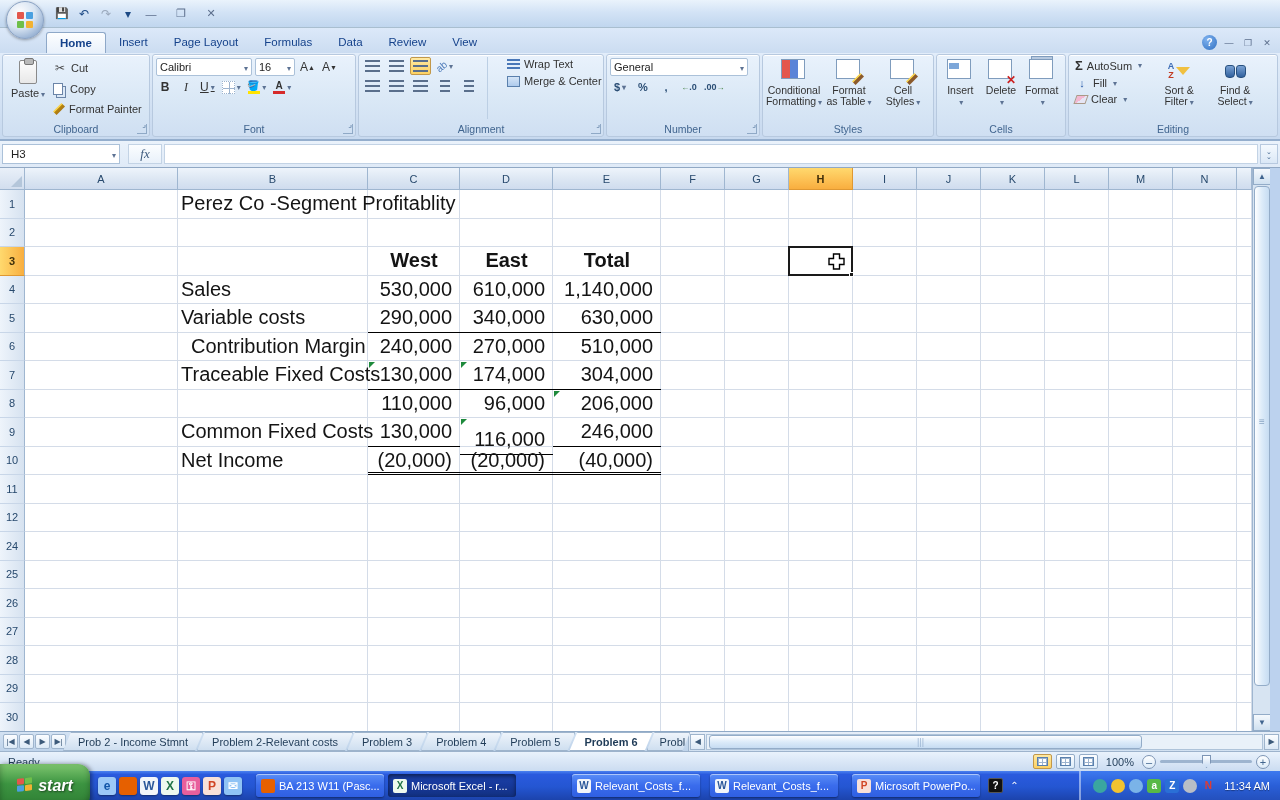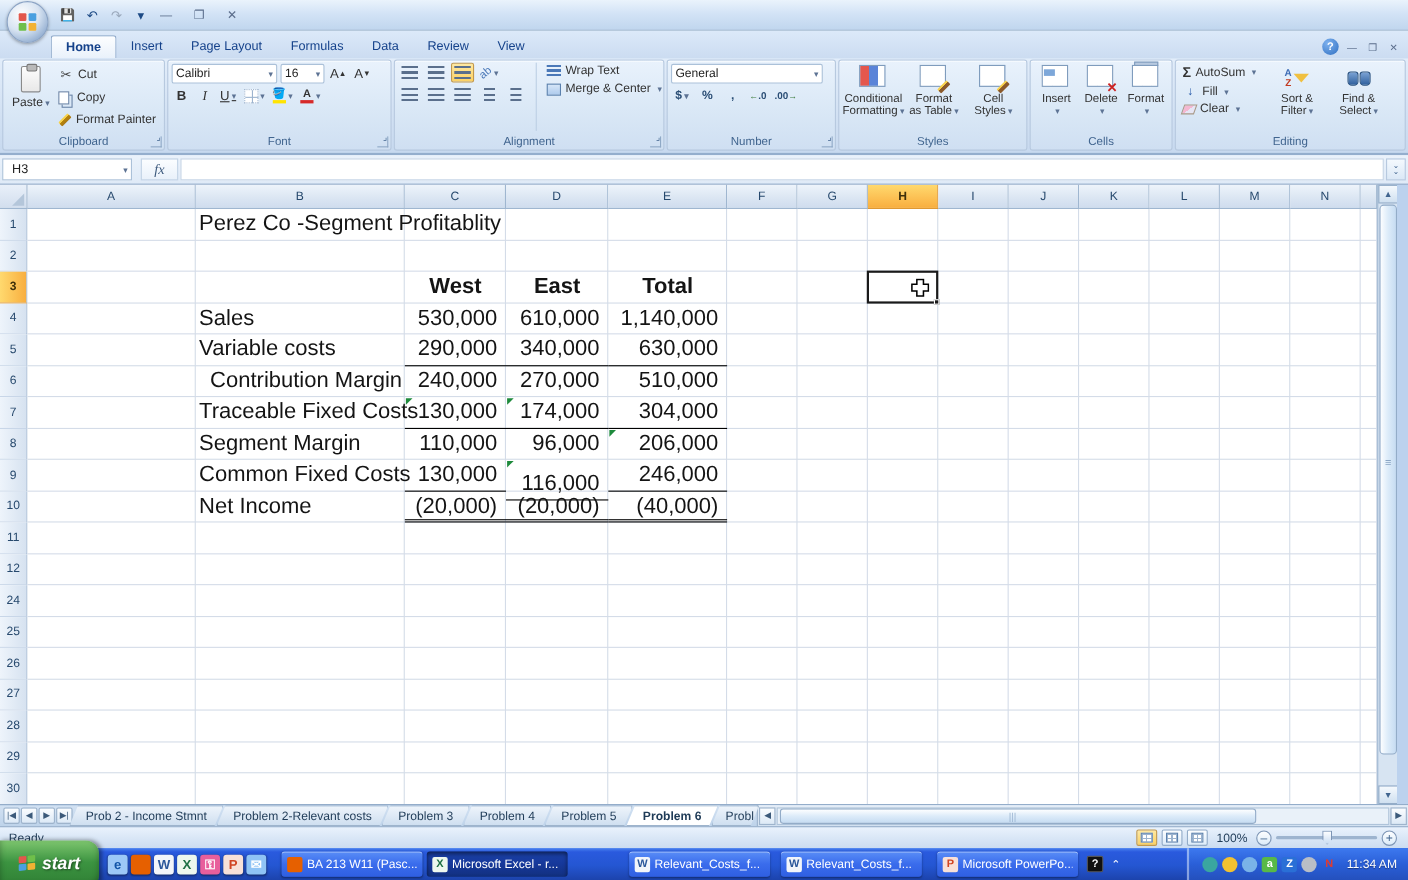--- a/index.html
+++ b/index.html
@@ -87,21 +87,21 @@
     linear-gradient(#9db4cf,#9db4cf) 0 6px/13px 1px no-repeat,
     linear-gradient(#9db4cf,#9db4cf) 6px 0/1px 13px no-repeat,
     #fff; border:1px dotted #9db4cf; }
 
   
   .lines { width:15px; height:12px;
     background:repeating-linear-gradient(#5a6f8c 0 2px, transparent 2px 5px); }
   .abtn { width:21px; height:18px; border-radius:2px; display:flex; align-items:center; justify-content:center; }
   .abtn.sel { background:linear-gradient(#ffe9a2,#fcd163); border:1px solid #c2984a; }
   .al-left { display:flex; flex-direction:column; gap:2px; }
-  .al-right { display:flex; flex-direction:column; gap:3px; margin-left:8px; border-left:1px solid #bccfe4; padding-left:6px; }
+  .al-right { display:flex; flex-direction:column; gap:3px; margin-left:8px; border-left:1px solid #bccfe4; padding-left:16px; }
   .wrap-ic { width:13px; height:11px;
     background:repeating-linear-gradient(#4a78b8 0 2px, transparent 2px 4px); }
   .merge-ic { width:13px; height:11px; border:1px solid #5a80ad; background:linear-gradient(#d5e5f7,#aecbed); }
 
   
   .num-row { display:flex; gap:3px; align-items:center; margin:1px 0; }
   .nbtn { min-width:20px; height:18px; border-radius:2px; display:flex; align-items:center;
     justify-content:center; font-size:11px; color:#2b4e75; font-weight:bold; padding:0 2px; }
   .tiny-arrow { font-size:8px; color:#3e7d3e; }
 
@@ -673,21 +673,20 @@
         <div class="cell label" style="left: 153px; top: 142.5px; width: 190px; margin-left: 10px;">Contribution Margin</div>
         <div class="cell num" style="left: 343px; top: 142.5px; width: 92px;">240,000</div>
         <div class="cell num" style="left: 435px; top: 142.5px; width: 93px;">270,000</div>
         <div class="cell num" style="left: 528px; top: 142.5px; width: 108px;">510,000</div>
         <div class="cell label" style="left: 153px; top: 171px; width: 190px;">Traceable Fixed Costs</div>
         <div class="cell num" style="left: 343px; top: 171px; width: 92px; border-bottom: 1.5px solid rgb(0, 0, 0);">130,000</div>
         <div class="flagtri" style="left: 344px; top: 172px;"></div>
         <div class="cell num" style="left: 435px; top: 171px; width: 93px; border-bottom: 1.5px solid rgb(0, 0, 0);">174,000</div>
         <div class="flagtri" style="left: 436px; top: 172px;"></div>
         <div class="cell num" style="left: 528px; top: 171px; width: 108px; border-bottom: 1.5px solid rgb(0, 0, 0);">304,000</div>
-        <div class="cell label" style="left: 153px; top: 199.5px; width: 190px;">Segment Margin</div>
         <div class="cell num" style="left: 343px; top: 199.5px; width: 92px;">110,000</div>
         <div class="cell num" style="left: 435px; top: 199.5px; width: 93px;">96,000</div>
         <div class="cell num" style="left: 528px; top: 199.5px; width: 108px;">206,000</div>
         <div class="flagtri" style="left: 529px; top: 200.5px;"></div>
         <div class="cell label" style="left: 153px; top: 228px; width: 190px;">Common Fixed Costs</div>
         <div class="cell num" style="left: 343px; top: 228px; width: 92px; border-bottom: 1.5px solid rgb(0, 0, 0);">130,000</div>
         <div class="cell num" style="left: 435px; top: 236px; width: 93px; border-bottom: 1.5px solid rgb(0, 0, 0); text-align: right;">116,000</div>
         <div class="flagtri" style="left: 436px; top: 229px;"></div>
         <div class="cell num" style="left: 528px; top: 228px; width: 108px; border-bottom: 1.5px solid rgb(0, 0, 0);">246,000</div>
         <div class="cell label" style="left: 153px; top: 256.5px; width: 190px;">Net Income</div>

